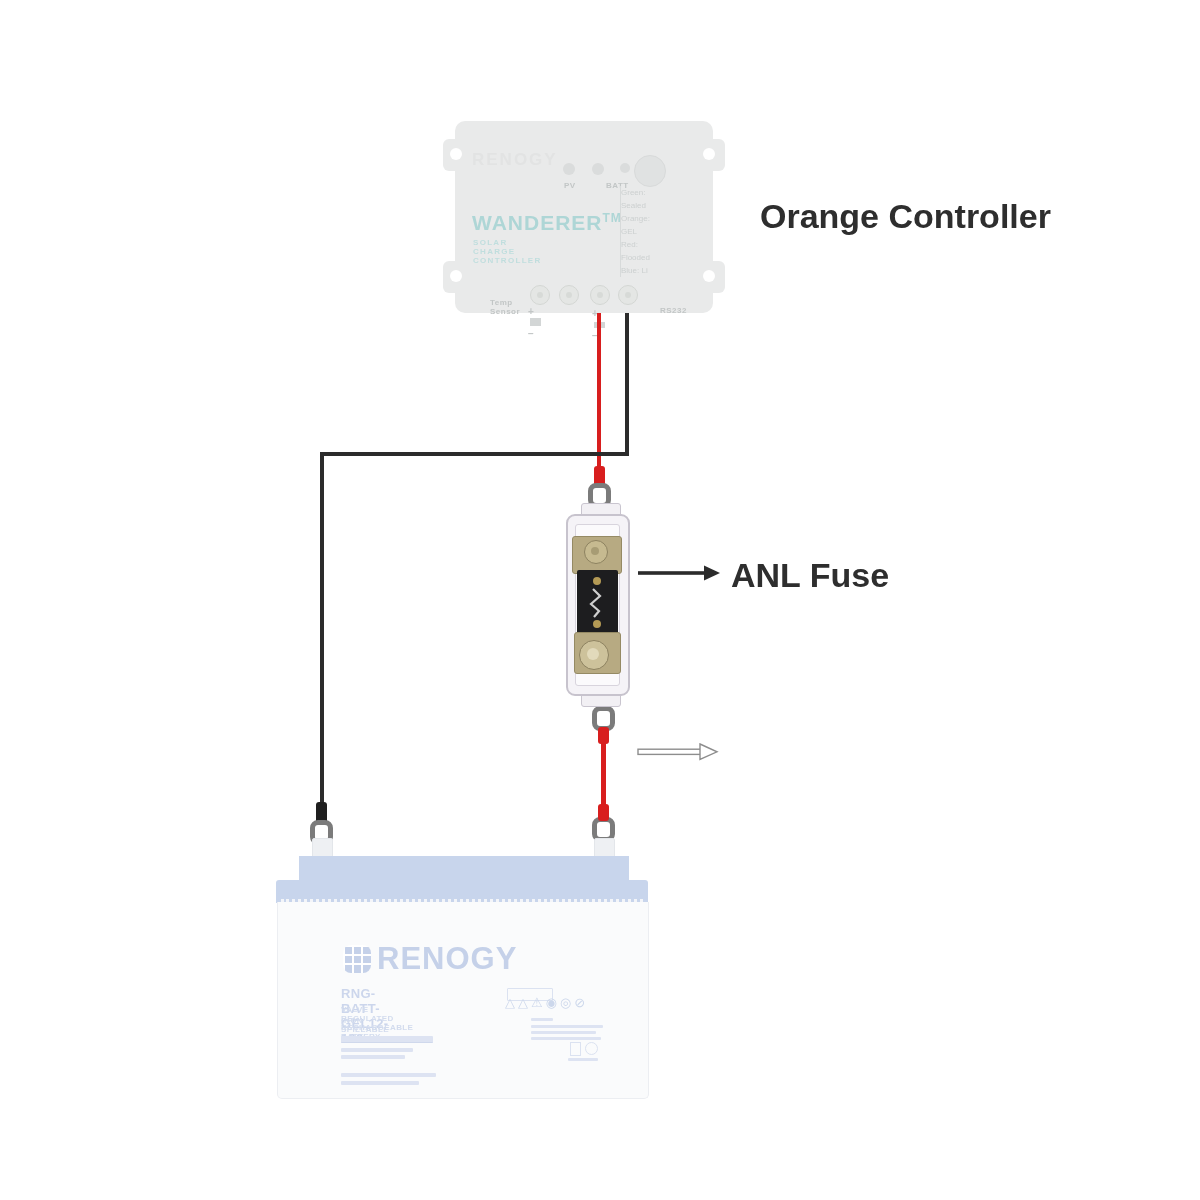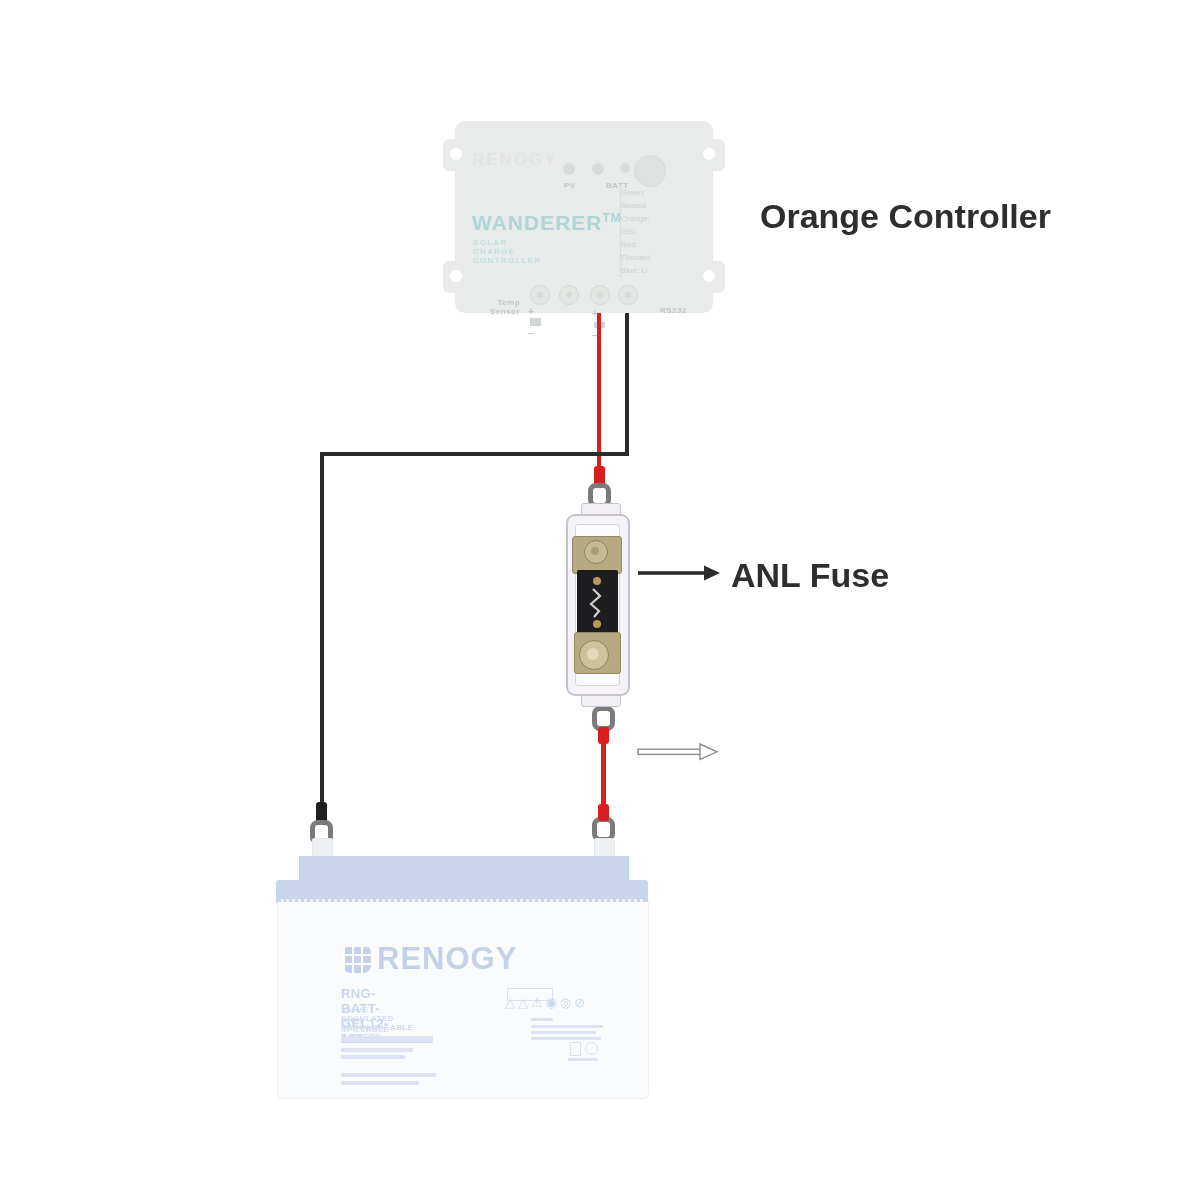--- a/index.html
+++ b/index.html
@@ -76,21 +76,21 @@
     <div class="abs" style="left:472px;top:211px;font-size:21px;font-weight:700;color:#aed6d6;letter-spacing:1px;">
       <span>WANDERER</span><sup style="font-size:12px;">TM</sup>
     </div>
     <div class="abs" style="left:473px;top:238px;font-size:8px;font-weight:700;color:#c0dede;letter-spacing:1.3px;">SOLAR CHARGE CONTROLLER</div>
 
     <div class="abs cc-term" style="left:530px;top:285px;"></div>
     <div class="abs cc-term" style="left:559px;top:285px;"></div>
     <div class="abs cc-term" style="left:590px;top:285px;"></div>
     <div class="abs cc-term" style="left:618px;top:285px;"></div>
 
-    <div class="abs cc-tiny" style="left:490px;top:298px;line-height:9px;text-align:right;">
+    <div class="abs cc-tiny" style="left:490px;top:298px;line-height:9px;">
       <div>Temp</div>
       <div>Sensor</div>
     </div>
 
     <div class="abs cc-tiny" style="left:528px;top:306px;font-size:10px;">
       <span>+</span><span class="panel-ic"></span><span>−</span>
     </div>
     <div class="abs cc-tiny" style="left:592px;top:308px;font-size:10px;">
       <span>+</span><span class="panel-ic" style="height:6px;"></span><span>−</span>
     </div>

